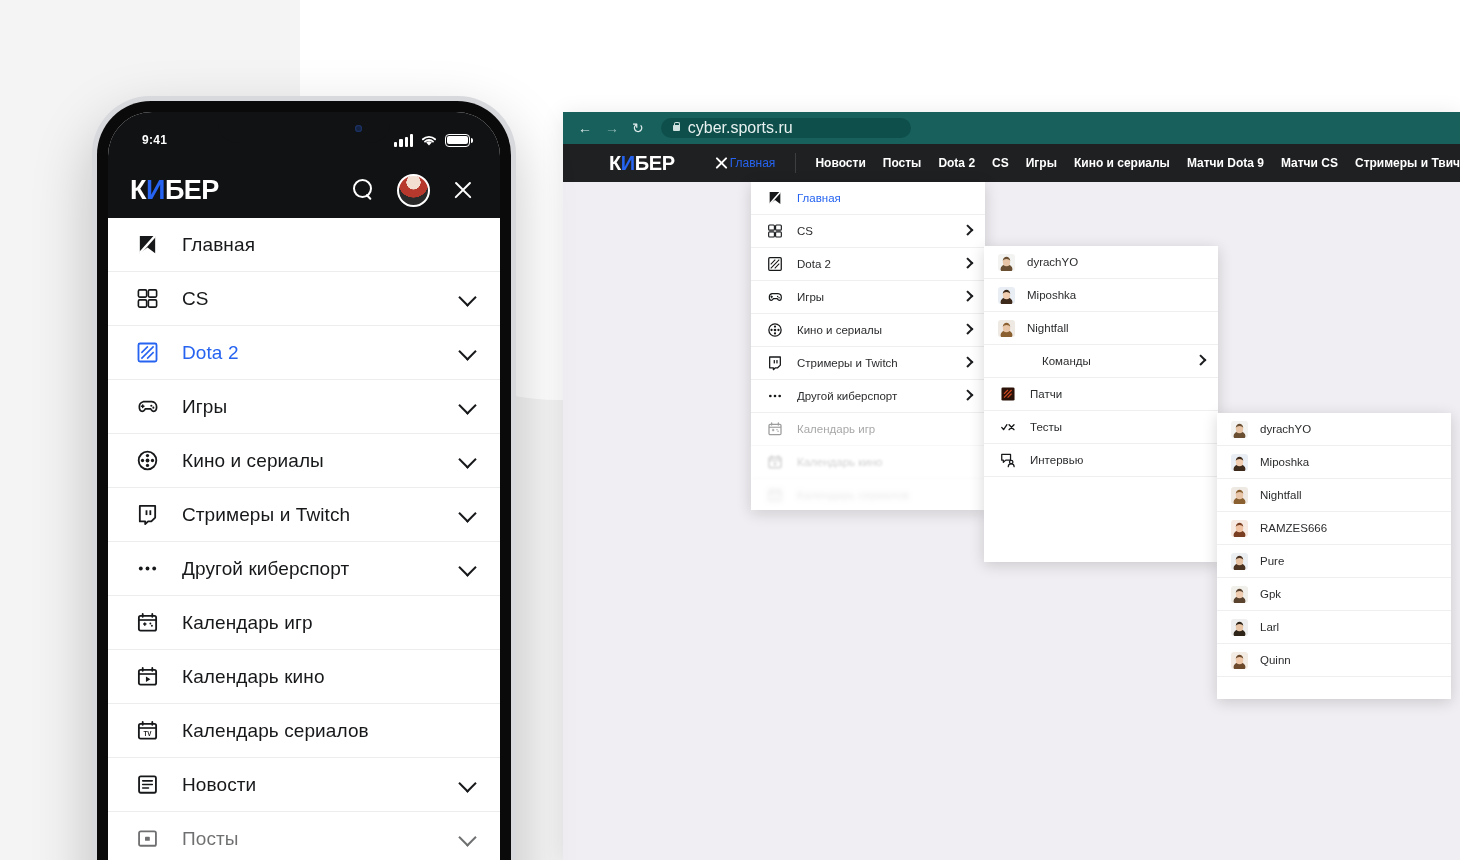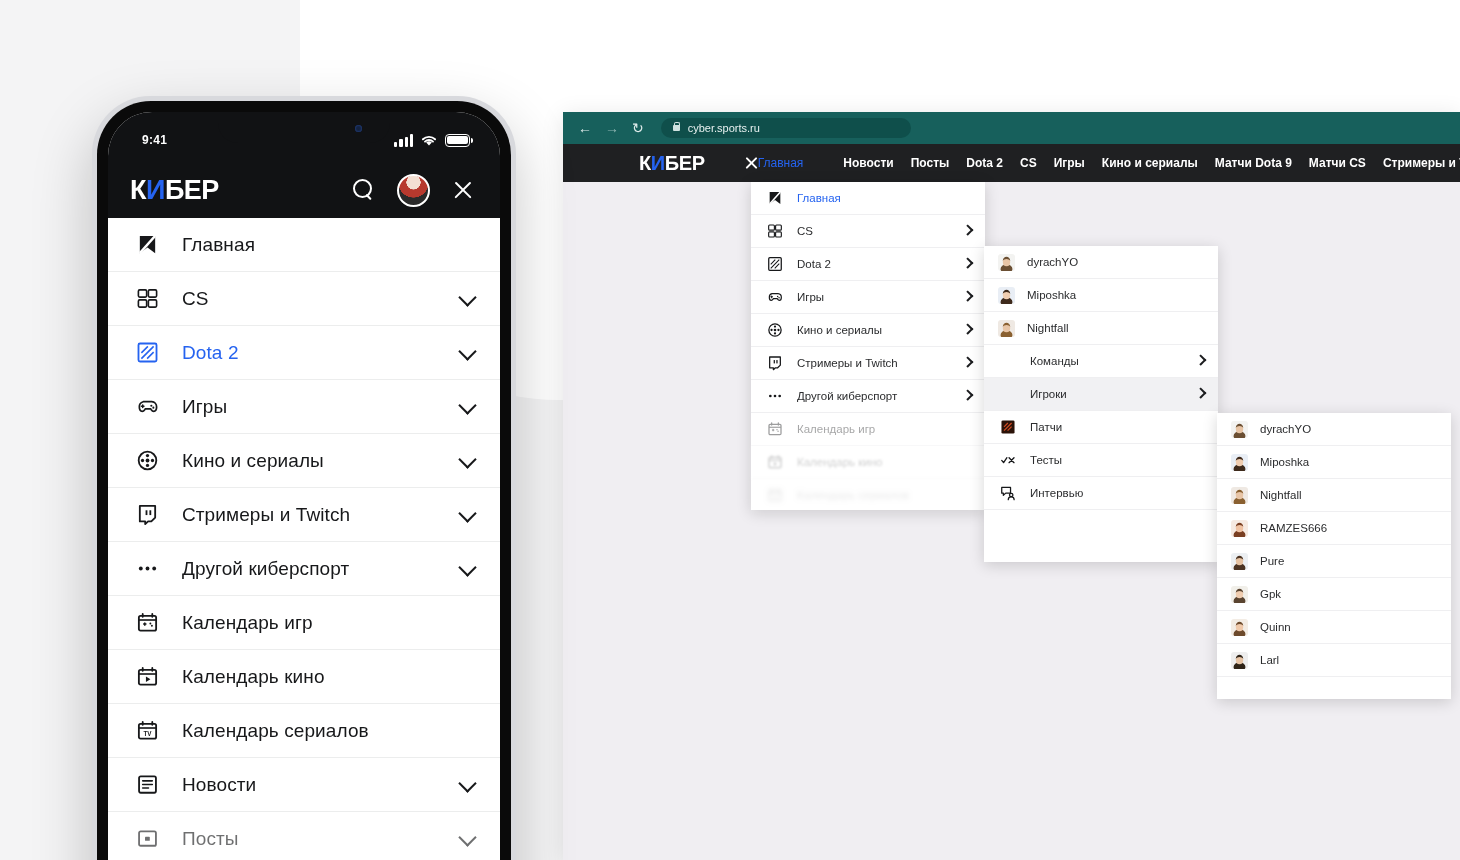--- a/index.html
+++ b/index.html
@@ -111,26 +111,26 @@
   }
   .br-nav-ic { color:#dfeceb; font-size:14px; line-height:1; display:flex;align-items:center;}
   .br-nav-ic.dim { color:#8fb5b2; }
   .omnibox {
     margin-left:4px; height:20px; min-width:250px; background:#0f4f4b; border-radius:11px;
     display:flex; align-items:center; gap:8px; padding:0 12px;
   }
   .omnibox .lock { width:7px;height:6px;background:#cfe2e0;border-radius:1px;position:relative;}
   .omnibox .lock::before{content:"";position:absolute;left:1.4px;top:-3.4px;width:4px;height:4px;
     border:1.2px solid #cfe2e0;border-bottom:0;border-radius:2px 2px 0 0;}
-  .omnibox .url { font-size:11px; color:#e7f1f0; white-space:nowrap;}
+  .omnibox .url { font-size:16px; color:#e7f1f0; white-space:nowrap;}
 
   .site-header {
     height:38px; background:#1f2022; display:flex; align-items:center; padding:0 0 0 0;
   }
-  .sh-logo { font-weight:800; font-size:20px; color:#fff; letter-spacing:-.4px; margin-left:76px;}
+  .sh-logo { font-weight:800; font-size:20px; color:#fff; letter-spacing:-.4px; margin-left:46px;}
   .sh-logo .blue{color:#2563f0;}
   .sh-close { width:15px;height:15px;position:relative; margin-left:39px;}
   .sh-close::before,.sh-close::after{content:"";position:absolute;left:0;top:6.4px;width:15px;height:2.1px;background:#fff;border-radius:2px;}
   .sh-close::before{transform:rotate(45deg);} .sh-close::after{transform:rotate(-45deg);}
   .sh-current { margin-left:14px; color:#2563f0; font-size:12px; }
   .sh-sep { width:1px;height:20px;background:#3d3e40; margin-left:20px;}
   .sh-nav { display:flex; align-items:center; gap:17px; margin-left:20px; }
   .sh-nav a { color:#fff; font-size:12px; font-weight:700; text-decoration:none; white-space:nowrap;}
 
   .br-body { position:relative; height: calc(100% - 70px); background:#f0eef2; }
@@ -148,21 +148,21 @@
     padding:0 12px 0 14px; position:relative; background:#fff;
   }
   .m-row.hl { background:#f1f1f3; }
   .m-row .mi { width:20px; flex:0 0 20px; display:flex; justify-content:center; align-items:center;}
   .m-row .lbl { font-size:11.5px; color:#2b2c2e; margin-left:12px; white-space:nowrap;}
   .m-row.active .lbl { color:#2563f0; }
   .m-row .chev-r {
     position:absolute; right:14px; top:11px; width:7.5px;height:7.5px;
     border-right:2.1px solid #1b1c1e; border-top:2.1px solid #1b1c1e; transform:rotate(45deg);
   }
-  .m-row.noic .lbl { margin-left:32px; }
+  .m-row.noic .lbl { margin-left:44px; }
   .m-row.fade1 { opacity:.42; filter:blur(.4px); }
   .m-row.fade2 { opacity:.22; filter:blur(1px); }
   .m-row.fade3 { opacity:.10; filter:blur(2px); }
   .av {
     width:17px;height:17px;border-radius:3px;flex:0 0 17px;overflow:hidden;
   }
   .p3 .m-row .lbl { margin-left:12px; }
 
   
   svg.gi { display:block; }
@@ -535,24 +535,20 @@
     <ellipse cx="12" cy="11.2" rx="5.2" ry="6" fill="#e8c5a6"></ellipse>
     <path d="M6.6 9.6c.4-4 3-5.6 5.4-5.6s5 1.6 5.4 5.6c-1.6-1.2-3-2.4-5.4-2.4S8.2 8.4 6.6 9.6Z" fill="#8a6030"></path>
   </svg>
             </span>
             <span class="lbl">Nightfall</span>
           </div>
           <div class="m-row noic">
             <span class="lbl">Команды</span>
             <span class="chev-r"></span>
           </div>
-          <div class="m-row hl noic">
-            <span class="lbl">Игроки</span>
-            <span class="chev-r"></span>
-          </div>
           <div class="m-row">
             <span class="mi">
               <svg class="gi" width="16" height="16" viewBox="0 0 24 24">
                 <rect x="2.2" y="2.2" width="19.6" height="19.6" rx="2" fill="#2b1208"></rect>
                 <path d="M6 17.4 17.4 6M6 11.8 11.8 6M11.4 17.4 17.4 11.4" stroke="#d14a22" stroke-width="1.8"></path>
               </svg>
             </span>
             <span class="lbl">Патчи</span>
           </div>
           <div class="m-row">
@@ -638,35 +634,35 @@
     <ellipse cx="12" cy="21" rx="8.4" ry="6.4" fill="#5a4430"></ellipse>
     <ellipse cx="12" cy="11.2" rx="5.2" ry="6" fill="#f0cdb0"></ellipse>
     <path d="M6.6 9.6c.4-4 3-5.6 5.4-5.6s5 1.6 5.4 5.6c-1.6-1.2-3-2.4-5.4-2.4S8.2 8.4 6.6 9.6Z" fill="#5a4430"></path>
   </svg>
             </span>
             <span class="lbl">Gpk</span>
           </div>
           <div class="m-row">
             <span class="av">
               <svg class="gi" width="17" height="17" viewBox="0 0 24 24">
+    <rect width="24" height="24" fill="#eeeeee"></rect>
+    <ellipse cx="12" cy="21" rx="8.4" ry="6.4" fill="#2f2418"></ellipse>
+    <ellipse cx="12" cy="11.2" rx="5.2" ry="6" fill="#e8c5a6"></ellipse>
+    <path d="M6.6 9.6c.4-4 3-5.6 5.4-5.6s5 1.6 5.4 5.6c-1.6-1.2-3-2.4-5.4-2.4S8.2 8.4 6.6 9.6Z" fill="#2f2418"></path>
+  </svg>
+            </span>
+            <span class="lbl">Larl</span>
+          </div>
+          <div class="m-row">
+            <span class="av">
+              <svg class="gi" width="17" height="17" viewBox="0 0 24 24">
     <rect width="24" height="24" fill="#f3ece4"></rect>
     <ellipse cx="12" cy="21" rx="8.4" ry="6.4" fill="#6d4a2c"></ellipse>
     <ellipse cx="12" cy="11.2" rx="5.2" ry="6" fill="#f0c9aa"></ellipse>
     <path d="M6.6 9.6c.4-4 3-5.6 5.4-5.6s5 1.6 5.4 5.6c-1.6-1.2-3-2.4-5.4-2.4S8.2 8.4 6.6 9.6Z" fill="#6d4a2c"></path>
   </svg>
             </span>
             <span class="lbl">Quinn</span>
           </div>
-          <div class="m-row">
-            <span class="av">
-              <svg class="gi" width="17" height="17" viewBox="0 0 24 24">
-    <rect width="24" height="24" fill="#eeeeee"></rect>
-    <ellipse cx="12" cy="21" rx="8.4" ry="6.4" fill="#2f2418"></ellipse>
-    <ellipse cx="12" cy="11.2" rx="5.2" ry="6" fill="#e8c5a6"></ellipse>
-    <path d="M6.6 9.6c.4-4 3-5.6 5.4-5.6s5 1.6 5.4 5.6c-1.6-1.2-3-2.4-5.4-2.4S8.2 8.4 6.6 9.6Z" fill="#2f2418"></path>
-  </svg>
-            </span>
-            <span class="lbl">Larl</span>
-          </div>
         </div>
     </div>
   </div>
 </div>
 
 </body></html>

